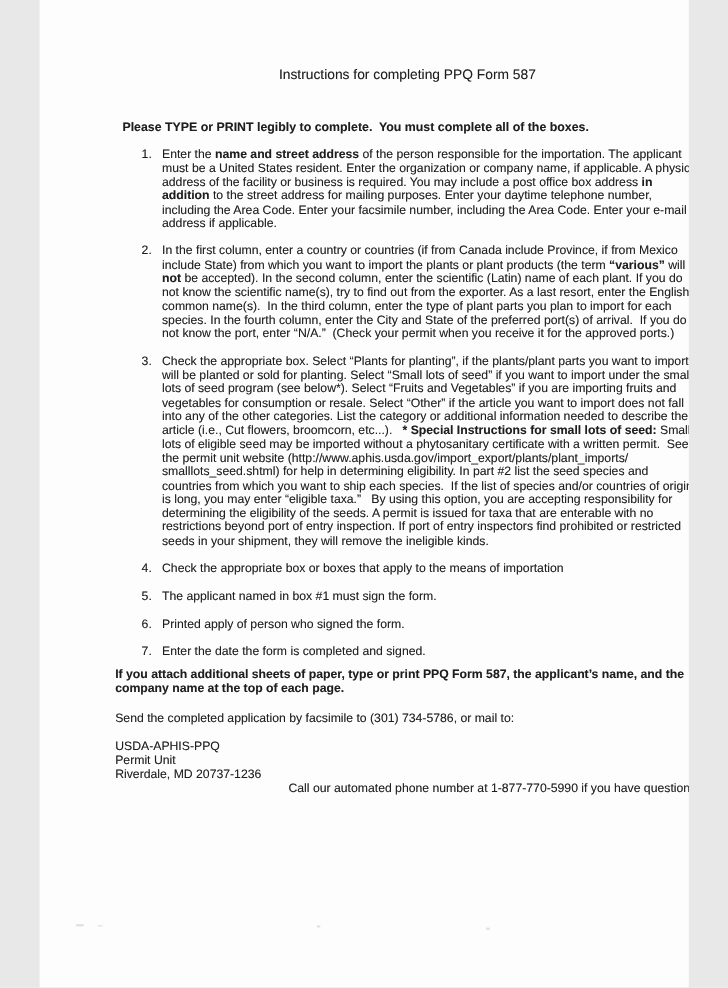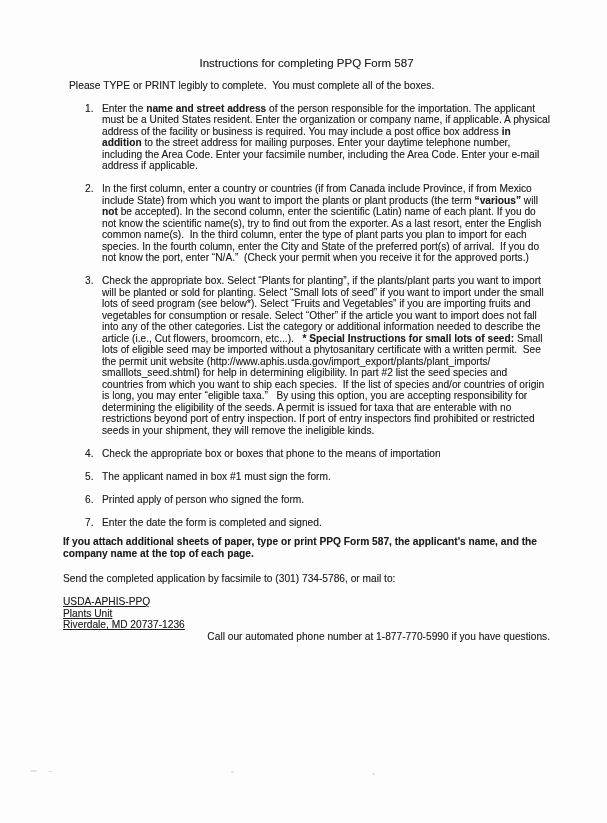--- a/index.html
+++ b/index.html
@@ -1,18 +1,18 @@
 <!DOCTYPE html>
 <html><head>
 <meta charset="utf-8">
 <style>
   html, body { margin: 0; padding: 0; background: #e8e8e8; }
   .page {
     position: relative;
-    width: 607px;
+    width: 541px;
     height: 823px;
     margin: 0 auto;
     background: #fdfdfd;
     font-family: "Liberation Sans", "DejaVu Sans", sans-serif;
     color: #1e1e1e;
     overflow: hidden;
     text-shadow: 0 0 0.45px rgba(40,40,40,0.38);
   }
   .content {
     position: absolute;
@@ -22,23 +22,23 @@
     font-size: 10.2px;
     line-height: 11.5px;
   }
   .title-line {
     text-align: center;
     font-size: 11.5px;
     line-height: 13.5px;
     white-space: pre-wrap;
   }
   .notice {
-    margin-top: 9px;
+    margin-top: 30px;
     padding-left: 6px;
-    font-weight: normal;
+    font-weight: bold;
     font-size: 10.3px;
     white-space: pre-wrap;
   }
   .list { margin-top: 4px; }
   .item {
     display: flex;
     margin-top: 11.5px;
   }
   .num {
     flex: none;
@@ -48,21 +48,21 @@
   .itext {
     flex: 1;
     white-space: pre-wrap;
   }
   .attach-note {
     margin-top: 8px;
     font-weight: bold;
     white-space: pre-wrap;
   }
   .send-line { margin-top: 14px; white-space: pre-wrap; }
-  .address { margin-top: 11.5px; text-decoration: underline; }
+  .address { margin-top: 11.5px; }
   .addr-line { white-space: pre-wrap; }
   .phone-line { white-space: pre-wrap; text-align: right; }
   .speck {
     position: absolute;
     background: #aeaeae;
     border-radius: 40%;
     opacity: 0.35;
   }
 </style>
 </head>
@@ -87,21 +87,21 @@
         <span class="itext"><span>In the first column, enter a country or countries (if from Canada include Province, if from Mexico include State) from which you want to import the plants or plant products (the term </span><span style="font-weight: bold;">“various”</span><span> will </span><span style="font-weight: bold;">not</span><span> be accepted). In the second column, enter the scientific (Latin) name of each plant. If you do not know the scientific name(s), try to find out from the exporter. As a last resort, enter the English common name(s).  In the third column, enter the type of plant parts you plan to import for each species. In the fourth column, enter the City and State of the preferred port(s) of arrival.  If you do not know the port, enter “N/A.”  (Check your permit when you receive it for the approved ports.)</span></span>
       </div>
 
       <div class="item">
         <span class="num">3.</span>
         <span class="itext"><span>Check the appropriate box. Select “Plants for planting”, if the plants/plant parts you want to import will be planted or sold for planting. Select “Small lots of seed” if you want to import under the small lots of seed program (see below*). Select “Fruits and Vegetables” if you are importing fruits and vegetables for consumption or resale. Select “Other” if the article you want to import does not fall into any of the other categories. List the category or additional information needed to describe the article (i.e., Cut flowers, broomcorn, etc...).   </span><span style="font-weight: bold;">* Special Instructions for small lots of seed:</span><span> Small lots of eligible seed may be imported without a phytosanitary certificate with a written permit.  See the permit unit website (http://www.aphis.usda.gov/import_export/plants/plant_imports/ smalllots_seed.shtml) for help in determining eligibility. In part #2 list the seed species and countries from which you want to ship each species.  If the list of species and/or countries of origin is long, you may enter “eligible taxa.”   By using this option, you are accepting responsibility for determining the eligibility of the seeds. A permit is issued for taxa that are enterable with no restrictions beyond port of entry inspection. If port of entry inspectors find prohibited or restricted seeds in your shipment, they will remove the ineligible kinds.</span></span>
       </div>
 
       <div class="item">
         <span class="num">4.</span>
-        <span class="itext"><span>Check the appropriate box or boxes that phone to the means of importation</span></span>
+        <span class="itext"><span>Check the appropriate box or boxes that apply to the means of importation</span></span>
       </div>
 
       <div class="item">
         <span class="num">5.</span>
         <span class="itext"><span>The applicant named in box #1 must sign the form.</span></span>
       </div>
 
       <div class="item">
         <span class="num">6.</span>
         <span class="itext"><span>Printed apply of person who signed the form.</span></span>
@@ -113,21 +113,21 @@
       </div>
 
     </div>
 
     <div class="attach-note">If you attach additional sheets of paper, type or print PPQ Form 587, the applicant’s name, and the company name at the top of each page.</div>
 
     <div class="send-line">Send the completed application by facsimile to (301) 734-5786, or mail to:</div>
 
     <div class="address">
       <div class="addr-line">USDA-APHIS-PPQ</div>
-      <div class="addr-line">Plants Unit</div>
+      <div class="addr-line">Permit Unit</div>
       <div class="addr-line">Riverdale, MD 20737-1236</div>
     </div>
 
     <div class="phone-line">Call our automated phone number at 1-877-770-5990 if you have questions.</div>
 
   </div>
 
   <div class="speck" style="left:30px; top:770px; width:7px; height:1.6px;"></div>
   <div class="speck" style="left:48px; top:771px; width:5px; height:1.4px;"></div>
   <div class="speck" style="left:231px; top:771px; width:3px; height:2px;"></div>

